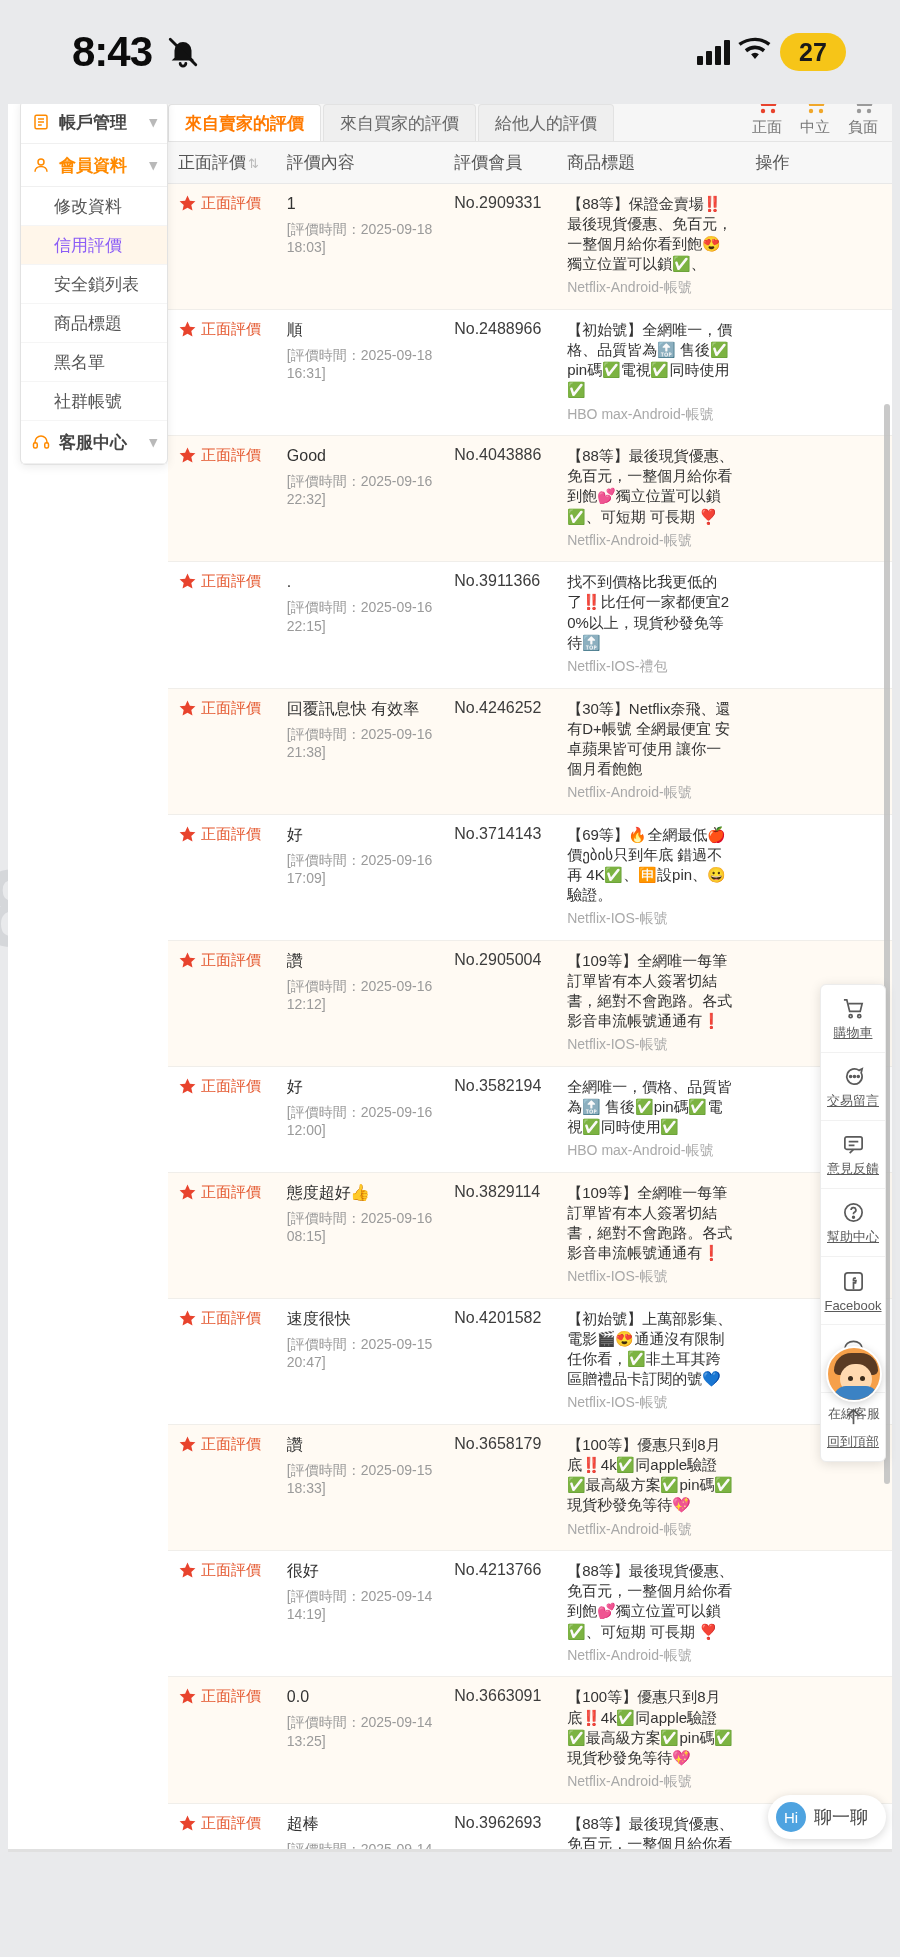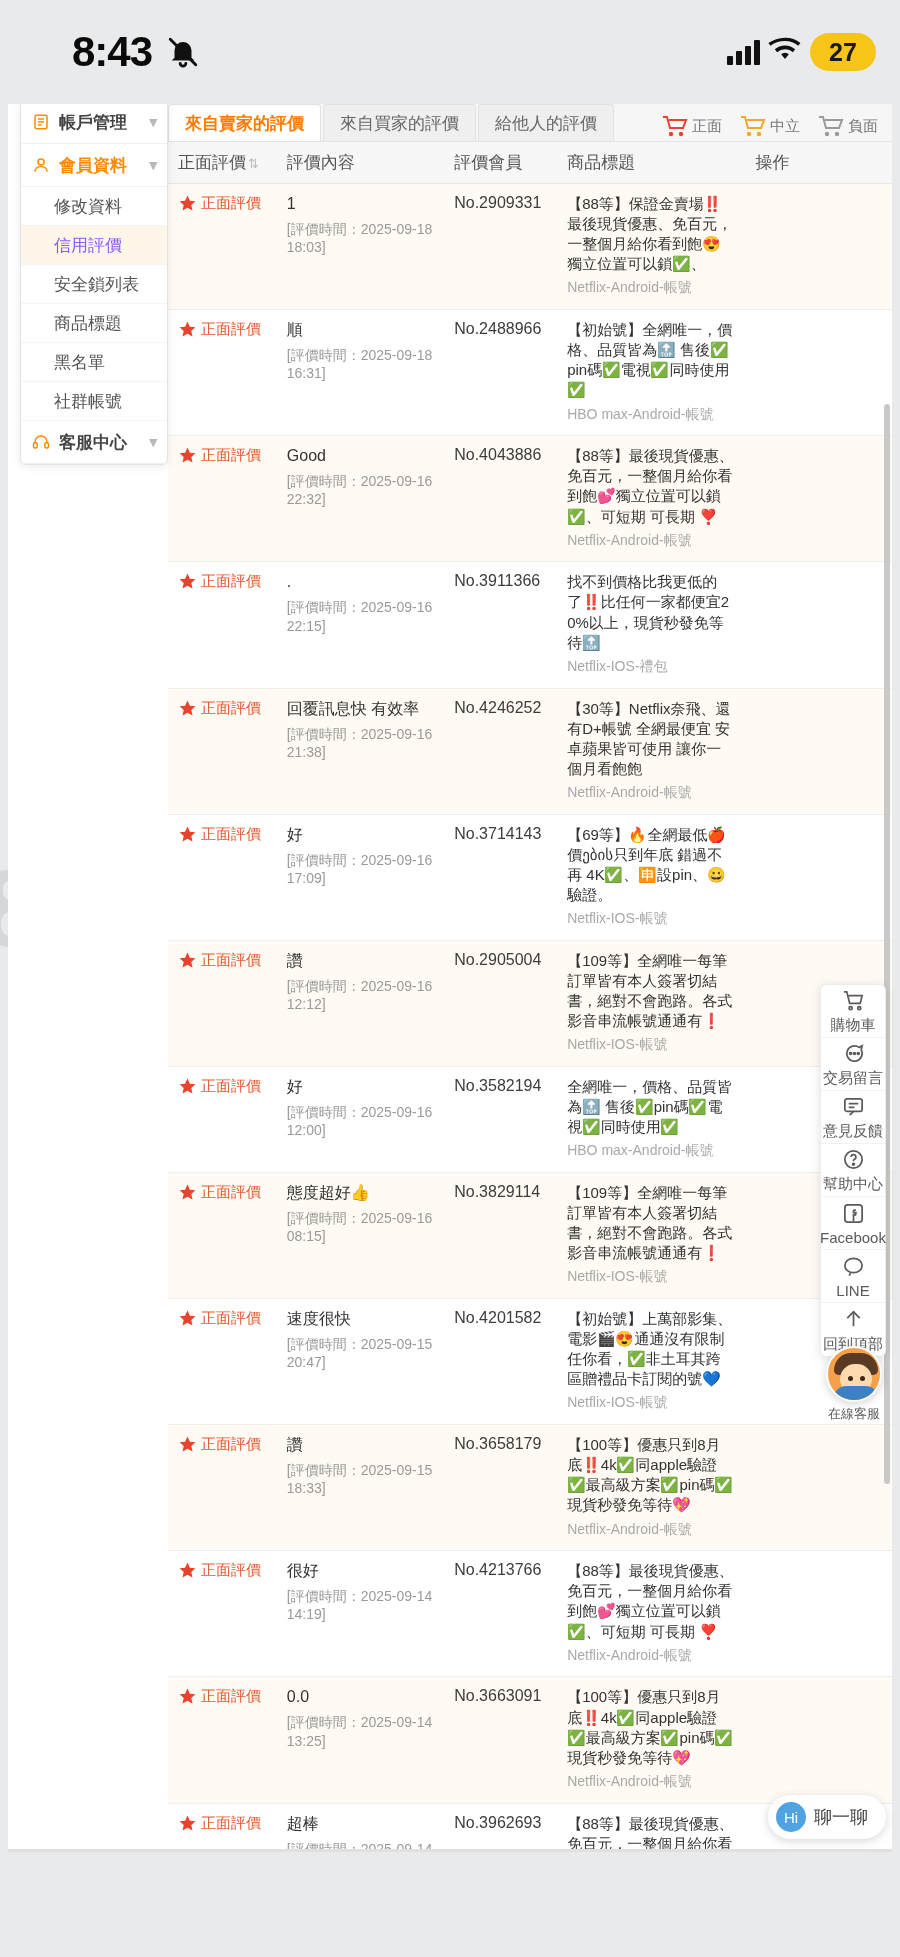--- a/index.html
+++ b/index.html
@@ -11,21 +11,21 @@
   }
   .phone {
     position: relative;
     width: 900px; height: 1957px;
     background: #e9eaec;
   }
   
   .statusbar {
     position: absolute; top: 0; left: 0; right: 0; height: 104px;
     display: flex; align-items: center; justify-content: space-between;
-    padding: 0 24px 0 72px;
+    padding: 0 54px 0 72px;
   }
   .sb-time { font-size: 42px; font-weight: 600; color: #0b0b0b; letter-spacing: -1px; }
   .sb-left { display: flex; align-items: center; gap: 14px; }
   .bell { position: relative; width: 34px; height: 34px; }
   .bell svg { width: 34px; height: 34px; }
   .sb-right { display: flex; align-items: center; gap: 8px; }
   .bars { display: flex; align-items: flex-end; gap: 3px; height: 26px; }
   .bars i { display: block; width: 6px; background: #111; border-radius: 1px; }
   .bars i:nth-child(1) { height: 9px; }
   .bars i:nth-child(2) { height: 14px; }
@@ -97,21 +97,21 @@
     border: 1px solid #e2e2e2; border-bottom: none; margin-right: 2px;
     border-radius: 4px 4px 0 0;
   }
   .tab.active { background: #fff; color: #ff7a00; font-weight: 700; }
 
   
   .tabs-right {
     margin-left: auto; display: flex; align-items: center; gap: 18px;
     padding-right: 14px; padding-bottom: 4px; font-size: 15px; color: #777;
   }
-  .tabs-right .ti { display: flex; align-items: center; gap: 4px; }
+  .tabs-right .ti { display: flex; align-items: center; gap: 4px; flex-direction: column; }
   .cart-ic { width: 26px; height: 22px; position: relative; }
   .cart-ic svg { width: 26px; height: 22px; }
 
   
   .table-wrap {
     position: absolute; left: 160px; right: 0; top: 38px; bottom: 0;
     overflow: hidden;
   }
   table.rev { width: 100%; border-collapse: collapse; table-layout: fixed; }
   table.rev thead th {
@@ -153,22 +153,22 @@
     background: #bfbfbf; border-radius: 3px; opacity: .85; z-index: 20;
   }
 
   
   .floatbar {
     position: absolute; right: 14px; top: 880px; width: 66px;
     background: #fff; border: 1px solid #ececec; border-radius: 6px;
     box-shadow: 0 2px 12px rgba(0,0,0,.12); z-index: 40;
   }
   .fb-item {
-    height: 53px; display: flex; flex-direction: column; align-items: center; justify-content: center;
-    gap: 3px; border-bottom: 1px solid #f1f1f1; color: #5a5a5a; font-size: 15px;
+    height: 68px; display: flex; flex-direction: column; align-items: center; justify-content: center;
+    gap: 3px; border-bottom: 1px solid #f1f1f1; color: #5a5a5a; font-size: 13px; text-decoration: underline;
   }
   .fb-item:last-child { border-bottom: none; }
   .fb-ic { width: 26px; height: 26px; display: flex; align-items: center; justify-content: center; }
   .fb-ic svg { width: 23px; height: 23px; }
 
   .cs-float {
     position: absolute; right: 14px; top: 1242px; width: 64px;
     display: flex; flex-direction: column; align-items: center; z-index: 40;
   }
   .cs-av {

